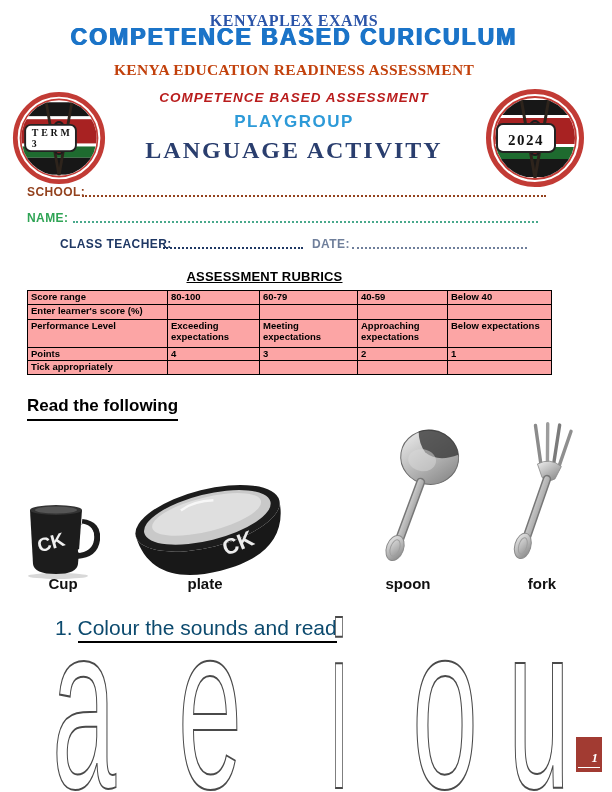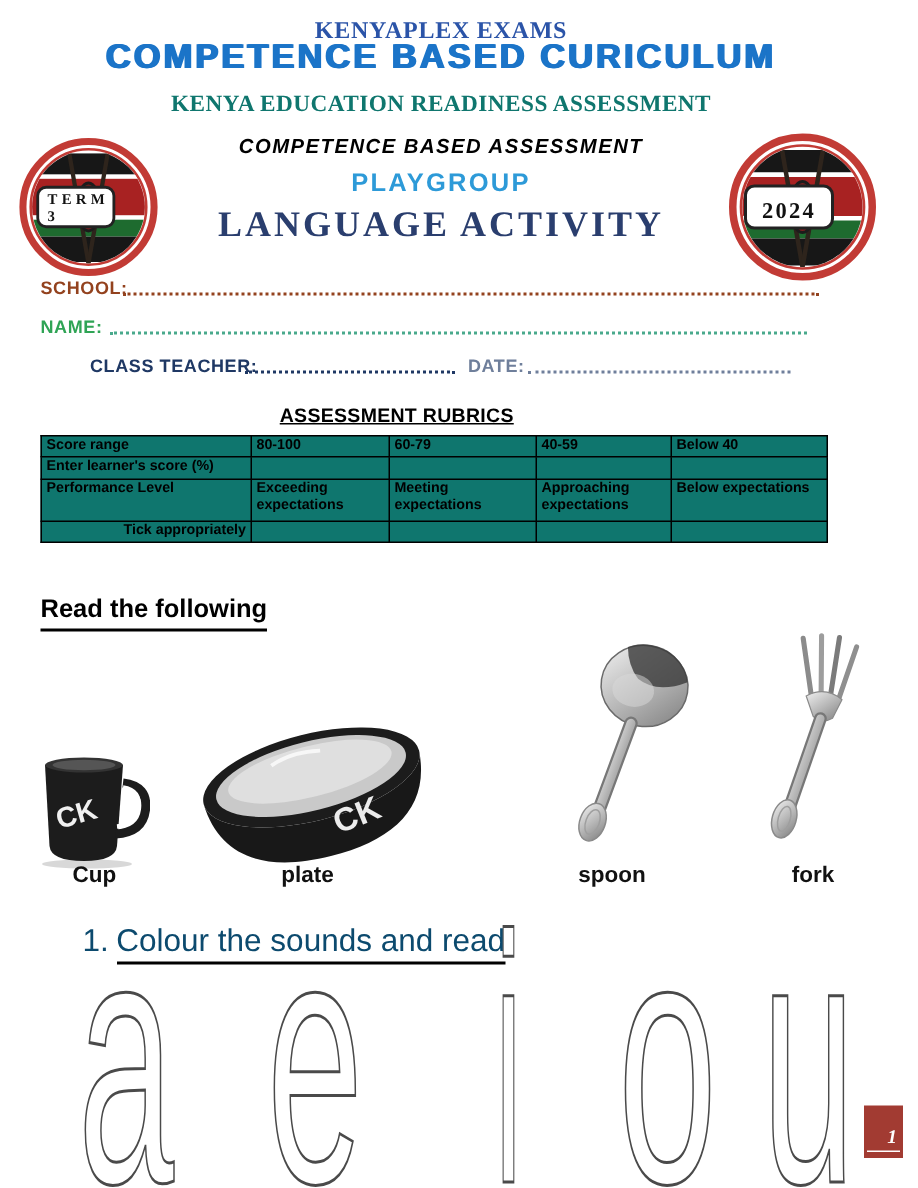--- a/index.html
+++ b/index.html
@@ -6,22 +6,22 @@
   .page{position:relative;width:612px;height:792px;background:#fff;overflow:hidden;
         font-family:"Liberation Sans",sans-serif;}
 
   
   .hline{position:absolute;left:0;width:588px;text-align:center;white-space:nowrap;}
   .brand{top:12px;font-family:"Liberation Serif",serif;font-weight:bold;font-size:16px;
          color:#2B54A8;letter-spacing:.5px;}
   .title{top:24px;font-family:Liberation Sans, sans-serif;font-weight:bold;font-size:23px;
          color:#1B74C8;letter-spacing:2px;text-shadow:.7px 0 0 #1B74C8,-.7px 0 0 #1B74C8;}
   .subtitle{top:61px;font-family:"Liberation Serif",serif;font-weight:bold;font-size:15.5px;
-         color:#0f766e;letter-spacing:.3px;}
-  .assess{top:90px;font-weight:bold;font-style:italic;font-size:13.5px;color:#000000;letter-spacing:1px;}
+         color:#c2410c;letter-spacing:.3px;}
+  .assess{top:90px;font-weight:bold;font-style:italic;font-size:13.5px;color:#b91c1c;letter-spacing:1px;}
   .grade{top:112px;font-weight:bold;font-size:17px;color:#2D9AD8;letter-spacing:1.5px;}
   .subject{top:137px;font-family:"Liberation Serif",serif;font-weight:bold;font-size:24px;
          color:#2A3E6E;letter-spacing:2px;}
 
   .badge{position:absolute;}
   .badge-left{left:12px;top:90px;}
   .badge-right{left:482px;top:88px;}
 
   
   .flabel{position:absolute;font-weight:bold;font-size:12px;letter-spacing:.4px;}
@@ -32,25 +32,25 @@
   .fill-line{position:absolute;height:0;border-bottom:2px dotted #93421E;}
   .line-school{left:82px;top:195px;width:464px;border-color:#93421E;}
   .line-name{left:73px;top:221px;width:465px;border-color:#49A98C;}
   .line-teacher{left:163px;top:247px;width:140px;border-color:#1F3864;}
   .line-date{left:352px;top:247px;width:175px;border-color:#6F7F9B;}
 
   
   .rubrics-title{position:absolute;left:0;top:269px;width:529px;text-align:center;
       font-weight:bold;font-size:13px;color:#000;text-decoration:underline;letter-spacing:.2px;}
   table.rubrics{position:absolute;left:27px;top:290px;width:524px;border-collapse:collapse;
-      background:#0f766e;table-layout:fixed;}
+      background:#fca5a5;table-layout:fixed;}
   table.rubrics td{border:1.6px solid #000;font-weight:bold;font-size:9.5px;line-height:1.2;
       padding:0 3px;vertical-align:top;color:#000;overflow:hidden;}
   tr.r0 td{height:13px;} tr.r1 td{height:14px;} tr.r2 td{height:27px;}
-  tr.r3 td{height:12px;} tr.r4 td{height:13px;text-align:right;}
+  tr.r3 td{height:12px;} tr.r4 td{height:13px;}
 
   
   .read-heading{position:absolute;left:27px;top:396px;font-weight:bold;font-size:17px;color:#000;}
   .read-heading span{display:inline-block;border-bottom:2.5px solid #000;padding-bottom:3px;}
   .fig{position:absolute;}
   .fig-cup{left:20px;top:498px;}
   .fig-plate{left:126px;top:466px;}
   .fig-spoon{left:366px;top:424px;}
   .fig-fork{left:494px;top:422px;}
   .fig-label{position:absolute;top:575px;transform:translateX(-50%);
@@ -167,20 +167,27 @@
       <td></td>
       <td></td>
     </tr>
     <tr class="r2">
       <td>Performance Level</td>
       <td>Exceeding expectations</td>
       <td>Meeting expectations</td>
       <td>Approaching expectations</td>
       <td>Below expectations</td>
     </tr>
+    <tr class="r3">
+      <td>Points</td>
+      <td>4</td>
+      <td>3</td>
+      <td>2</td>
+      <td>1</td>
+    </tr>
     <tr class="r4">
       <td>Tick appropriately</td>
       <td></td>
       <td></td>
       <td></td>
       <td></td>
     </tr>
   </tbody>
     </table>
 

